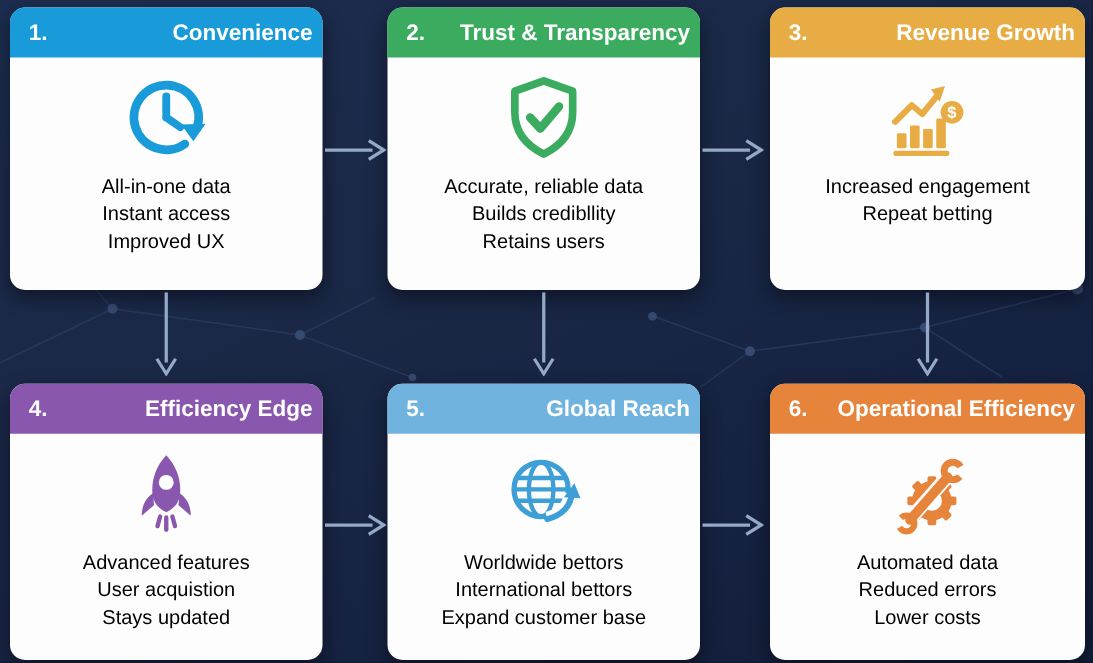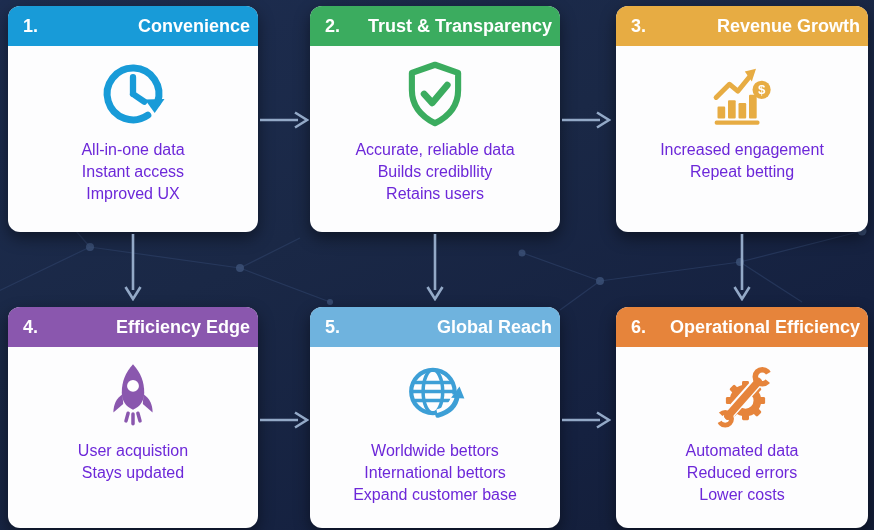--- a/index.html
+++ b/index.html
@@ -15,21 +15,21 @@
   }
   .card-header {
     height:40px; border-radius:12px 12px 0 0; display:flex; align-items:center;
     padding:0 8px 0 15px; color:#ffffff; font-weight:bold; font-size:18px;
   }
   .card-number { flex:none; }
   .card-title { flex:1; text-align:right; white-space:nowrap; }
   .card-body { display:flex; flex-direction:column; align-items:center; padding-top:12px; }
   .icon { height:72px; display:flex; align-items:center; justify-content:center; }
   .icon svg { display:block; }
-  .lines { margin-top:9px; font-size:16px; line-height:1.36; color:#6d28d9; text-align:center; }
+  .lines { margin-top:9px; font-size:16px; line-height:1.36; color:#000000; text-align:center; }
   .arrow { position:absolute; }
 </style>
 </head>
 <body>
 
 <div id="stage">
 
   <svg class="bg-net" width="874" height="530" viewBox="0 0 874 530">
     <g stroke="#31456D" stroke-width="1.2" opacity="0.55" fill="none">
       <path d="M-20 300 L90 247 L240 268 L330 302"></path>
@@ -130,20 +130,21 @@
       <div class="icon" style="color: rgb(138, 87, 174);">
         <svg width="70" height="70" viewBox="0 0 100 100">
           <path d="M50 6 C61 18 66 31 66 46 C66 58 61 66 50 71 C39 66 34 58 34 46 C34 31 39 18 50 6 Z" fill="currentColor"></path>
           <circle cx="50" cy="37" r="8.5" fill="#ffffff"></circle>
           <path d="M35 49 C26 55 22 64 22 75 L36 63 Z" fill="currentColor"></path>
           <path d="M65 49 C74 55 78 64 78 75 L64 63 Z" fill="currentColor"></path>
           <path d="M43 76 L40 87 M50 77 L50 91 M57 76 L60 87" stroke="currentColor" stroke-width="5" stroke-linecap="round" fill="none"></path>
         </svg>
       </div>
       <div class="lines">
+        <div>Advanced features</div>
         <div>User acquistion</div>
         <div>Stays updated</div>
       </div>
     </div>
   </div>
 
   <div class="card" style="left:310px; top:307px; width:250px; height:221px;">
     <div class="card-header" style="background-color: rgb(111, 179, 222);">
       <span class="card-number">5.</span>
       <span class="card-title">Global Reach</span>

